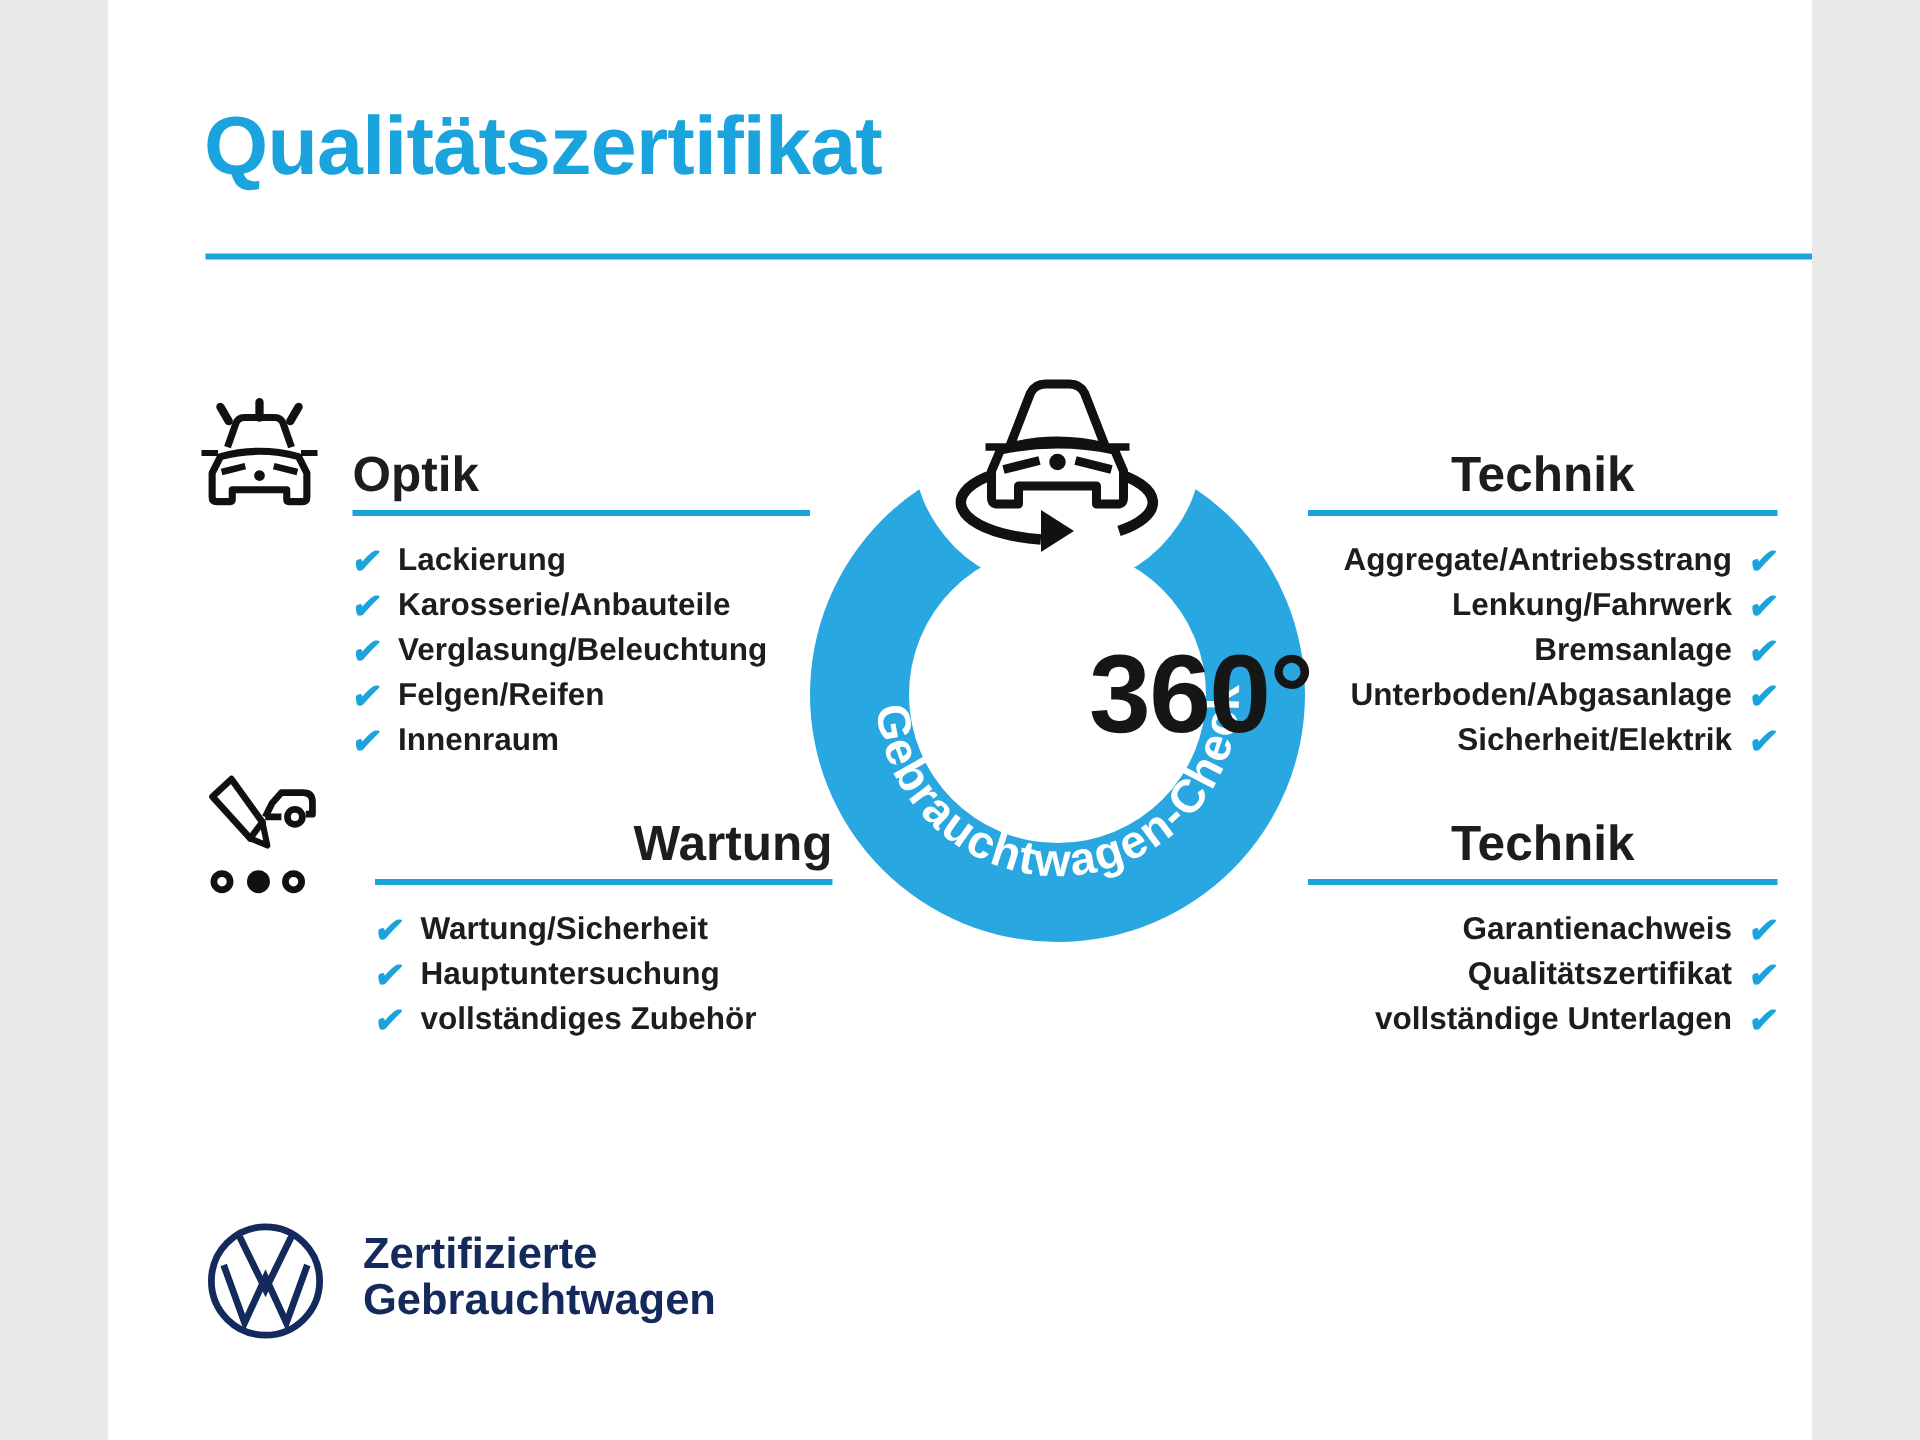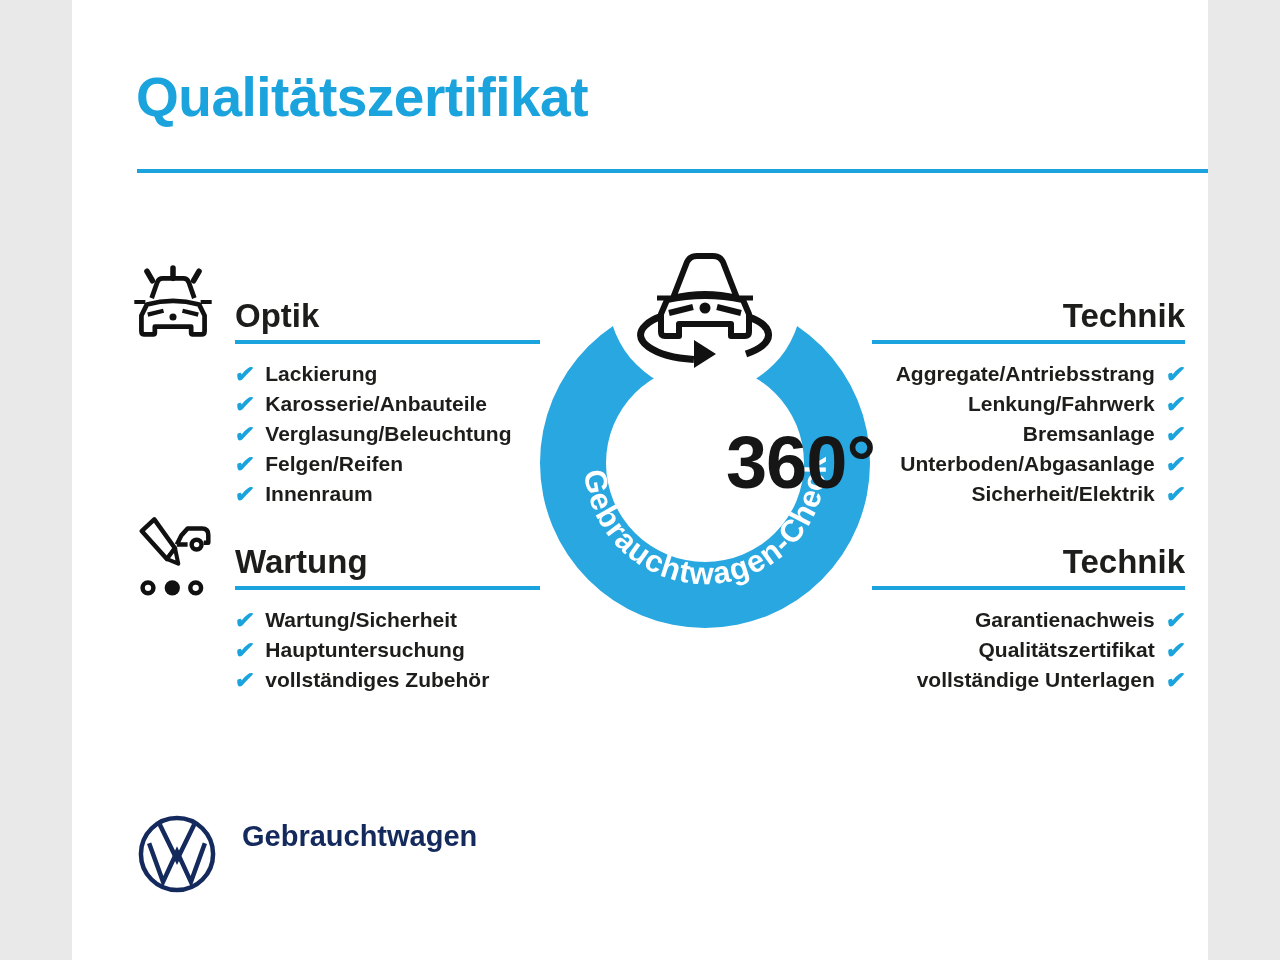--- a/index.html
+++ b/index.html
@@ -27,26 +27,26 @@
   .sec-list li{
     display:flex;align-items:center;height:30px;
     font-size:21px;font-weight:700;color:var(--text);white-space:nowrap;
   }
   .check{
     color:var(--accent);font-size:23px;font-weight:700;
     transform:skewX(-8deg);line-height:1;
   }
   .section.left .check{margin-right:11px;}
   .section.right{text-align:right;}
-  .section.right .sec-head{text-align:right;}
+  .section.right .sec-head{text-align:center;}
   .section.right li{justify-content:flex-end;}
   .section.right .check{margin-left:11px;}
 
   #sec-optik{left:163px;top:296px;width:305px;}
-  #sec-wartung{left:163px;top:542px;width:305px;}
+  #sec-wartung{left:178px;top:542px;width:305px;text-align:right;}
   #sec-technik{left:800px;top:296px;width:313px;}
   #sec-garantie{left:800px;top:542px;width:313px;}
 
   .icon-box{position:absolute;}
   #icon-optik{left:56px;top:260px;width:90px;height:92px;}
   #icon-wartung{left:56px;top:514px;width:94px;height:90px;}
   #icon-technik{left:1136px;top:258px;width:92px;height:94px;}
   #icon-garantie{left:1150px;top:521px;width:66px;height:82px;}
   .icon-box svg{width:100%;height:100%;display:block;}
 
@@ -237,16 +237,17 @@
   </div>
 
   <div id="vw-logo">
     <svg viewBox="-50 -50 100 100" stroke="#14295c" fill="none">
       <circle cx="0" cy="0" r="44" stroke-width="5.5"></circle>
       <polyline points="-21,-36 0,7 21,-36" stroke-width="5.5"></polyline>
       <polyline points="-34,-13 -17,34 0,-3 17,34 34,-13" stroke-width="5.5"></polyline>
     </svg>
   </div>
   <div id="footer-text">
+    <div>Zertifizierte</div>
     <div>Gebrauchtwagen</div>
   </div>
 
 </div>
 
 </body></html>

